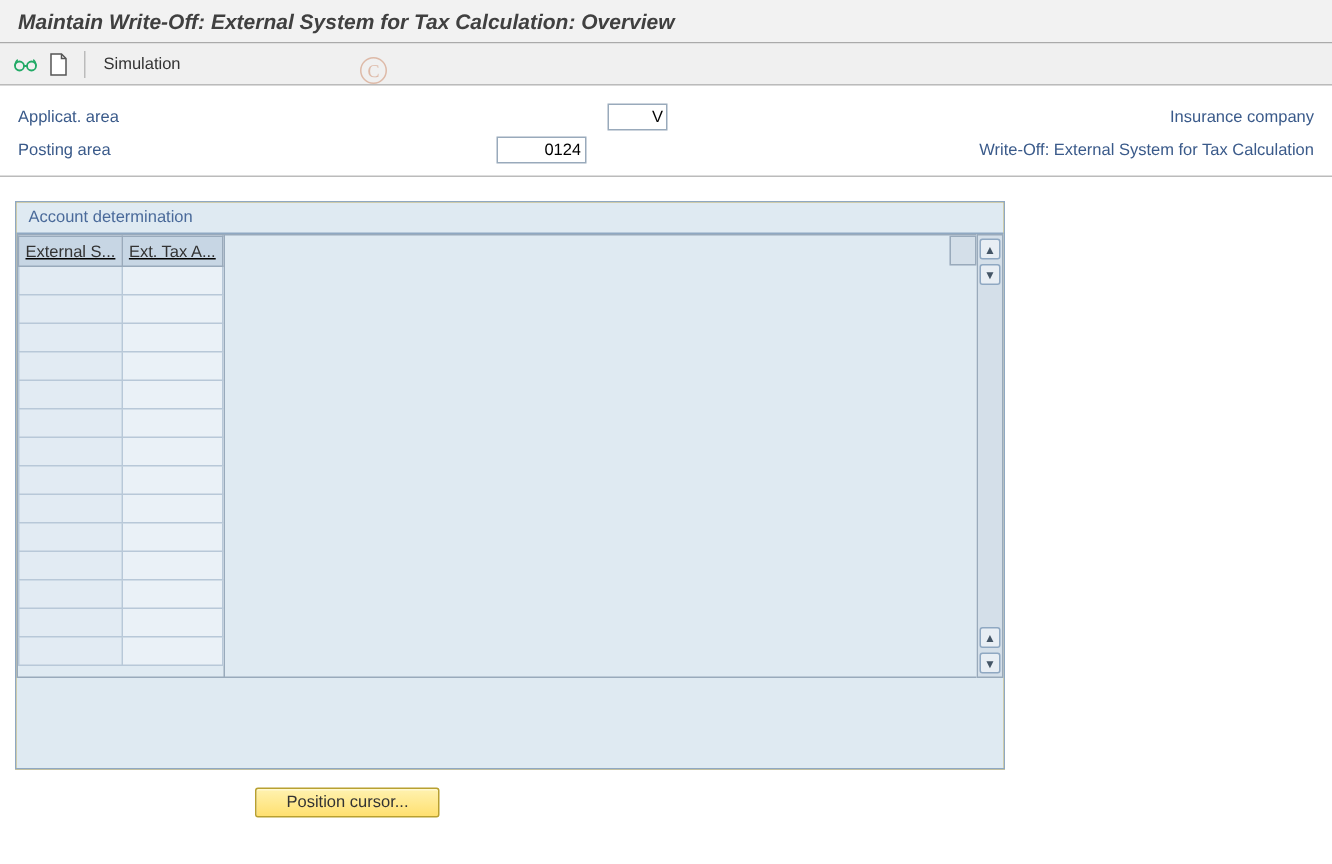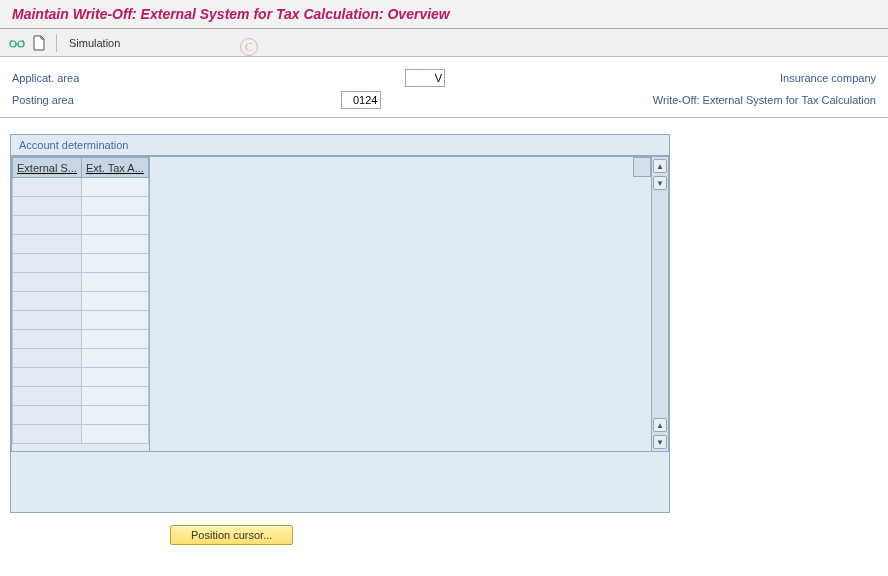--- a/index.html
+++ b/index.html
@@ -13,21 +13,21 @@
       overflow: hidden;
       position: relative;
     }
     .title-bar {
       background: #f2f2f2;
       border-bottom: 1px solid #aaa;
       padding: 6px 12px;
       font-size: 14px;
       font-weight: bold;
       font-style: italic;
-      color: #be185d;
+      color: #404040;
     }
     .toolbar {
       background: #f0f0f0;
       border-bottom: 1px solid #bbb;
       padding: 4px 8px;
       display: flex;
       align-items: center;
       gap: 4px;
       height: 28px;
     }
@@ -68,21 +68,21 @@
     .field-input {
       background: #fff;
       border: 1px solid #9ab;
       height: 18px;
       font-size: 11px;
       text-align: center;
       margin-right: 12px;
       padding: 0 3px;
     }
     .applicat-input { width: 40px; text-align: right; padding-right: 2px;}
-    .posting-input { width: 40px; text-align: right; padding-right: 3px;}
+    .posting-input { width: 60px; text-align: right; padding-right: 3px;}
     .field-desc { color: #3a5a8a; }
     
     .lower-wrap {
       padding: 16px 10px 10px 10px;
     }
     .panel {
       border: 1px solid #8fa8c2;
       background: #eab308;
       width: 660px;
       position: relative;

